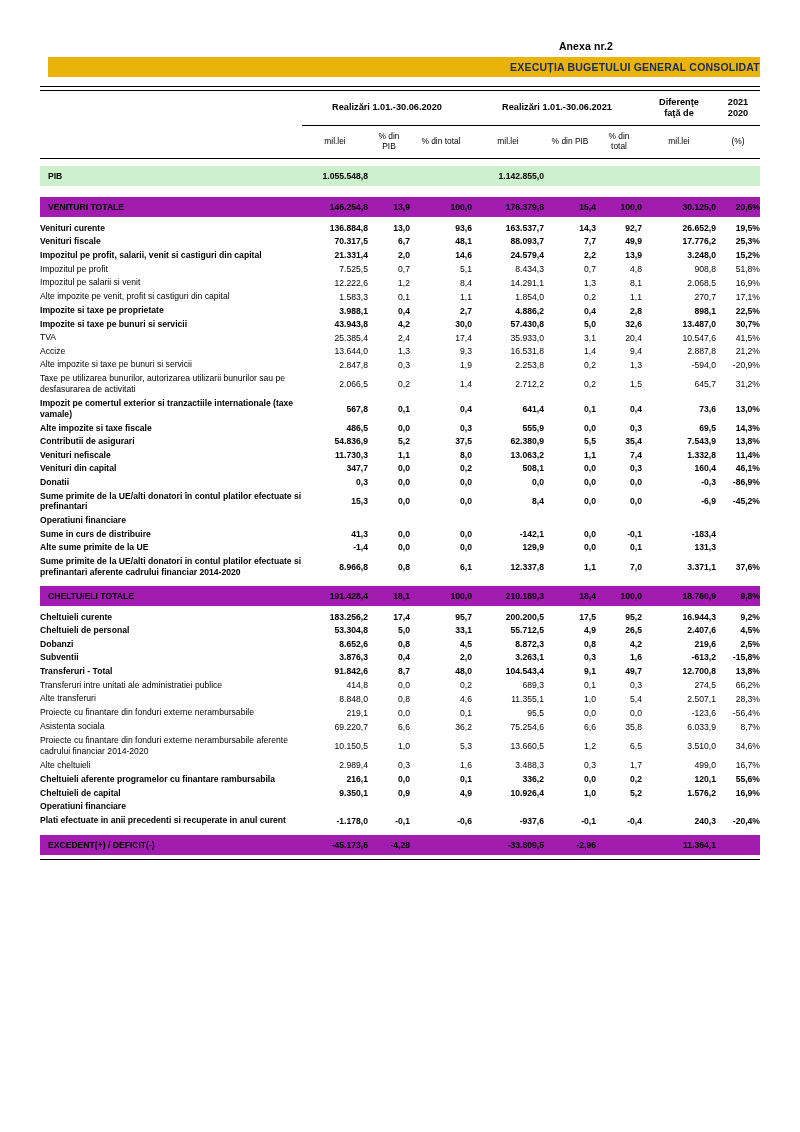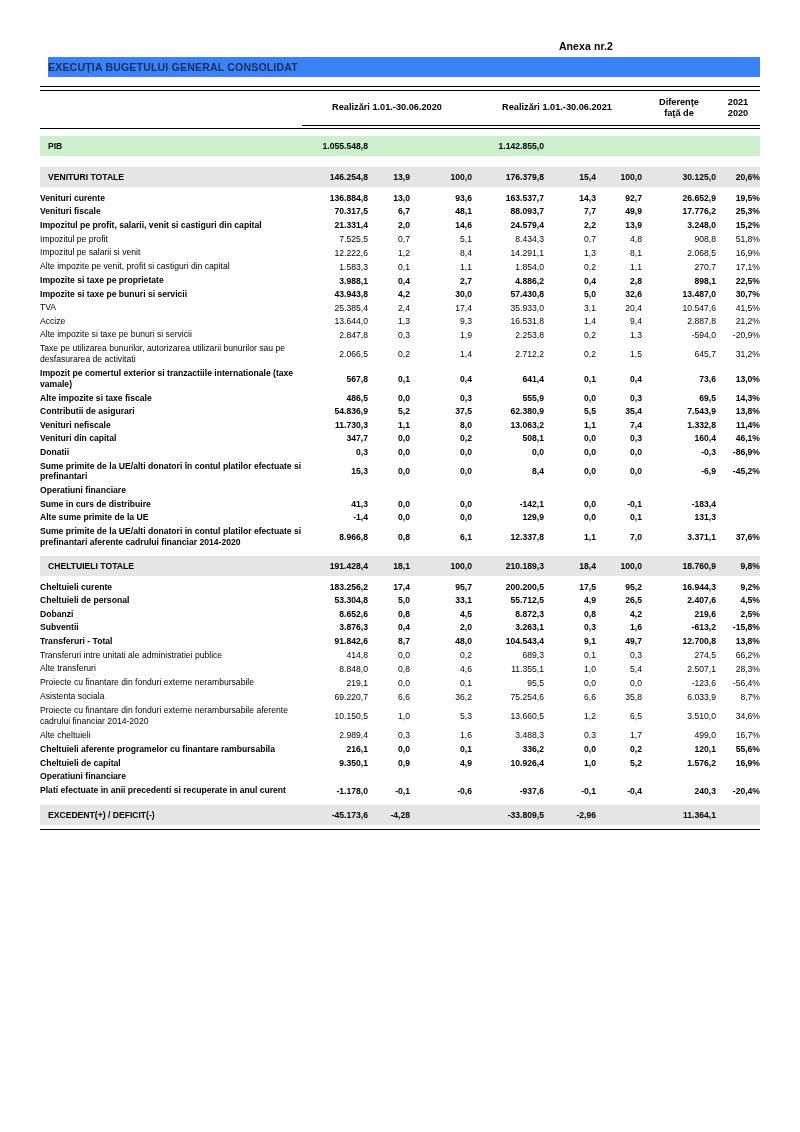--- a/index.html
+++ b/index.html
@@ -2,22 +2,22 @@
 <html><head>
 <meta charset="utf-8">
 <style>
   html,body{margin:0;padding:0;background:#fff;}
   body{width:800px;height:1132px;font-family:"Liberation Sans",sans-serif;color:#000;
        -webkit-font-smoothing:antialiased;}
   .page{position:relative;width:653px;height:1132px;box-sizing:border-box;padding:16px;}
 
   .anexa{position:absolute;top:40px;right:40px;font-size:10.5px;font-weight:bold;letter-spacing:.1px;}
 
-  .titlebar{position:absolute;left:48px;top:57px;width:712px;height:20px;background:#3b82f6;
-            display:flex;align-items:center;justify-content:flex-start;}
+  .titlebar{position:absolute;left:48px;top:57px;width:712px;height:20px;background:#eab308;
+            display:flex;align-items:center;justify-content:flex-end;}
   .titlebar span{font-size:10.5px;font-weight:bold;color:#1a2d63;letter-spacing:.2px;}
 
   table.main{position:absolute;left:40px;top:86px;width:720px;border-collapse:collapse;
              table-layout:fixed;font-size:8.6px;}
   table.main td,table.main th{padding:0;vertical-align:middle;}
 
   .c-label{width:262px;}
   .c-n1{width:66px;}
   .c-p1{width:42px;}
   .c-t1{width:62px;}
@@ -46,21 +46,21 @@
   tr.row td{padding-top:1.5px;padding-bottom:1.5px;}
   tr.row.tall td{padding-top:2px;padding-bottom:2px;}
 
   .bold{font-weight:bold;}
   .ind0{padding-left:2px;}
   .ind1{padding-left:13px;}
   .ind2{padding-left:24px;}
   .ind3{padding-left:36px;margin-left:48px;}
   .ind4{padding-left:48px;}
 
-  tr.band-blue td{background:#e5e5e5;margin-left:10px;}
+  tr.band-blue td{background:#a21caf;margin-left:10px;}
   tr.band-green td{background:#ccf0cc;}
   tr.band-blue td.lbl,tr.band-blue td.num{font-weight:bold;}
   tr.band-green td.lbl,tr.band-green td.num{font-weight:bold;}
 
   tr.band-blue td:first-child,tr.band-green td:first-child{padding-left:8px;}
 
   tr.band-blue.pad td,tr.band-green.pad td{height:17px;}
   .rule-under td{border-bottom:1.4px solid #000;height:0;padding:0;line-height:0;}
 </style>
 </head>
@@ -96,20 +96,37 @@
         <td colspan="3" class="spanline">Realizări 1.01.-30.06.2021</td>
         <td class="spanline">
           <div>Diferenţe</div>
           <div>faţă de</div>
         </td>
         <td class="spanline">
           <div>2021</div>
           <div>2020</div>
         </td>
       </tr>
+      <tr class="hdr-sub">
+        <td></td>
+        <td>mil.lei</td>
+        <td>
+          <div>% din</div>
+          <div>PIB</div>
+        </td>
+        <td>% din total</td>
+        <td>mil.lei</td>
+        <td>% din PIB</td>
+        <td>
+          <div>% din</div>
+          <div>total</div>
+        </td>
+        <td>mil.lei</td>
+        <td>(%)</td>
+      </tr>
       <tr class="hdr-rule-bot">
         <td colspan="9"></td>
       </tr>
     </thead>
     <tbody id="tbody">
         <tr class="gap">
           <td colspan="9"></td>
         </tr>
         <tr class="row band-green pad">
           <td class="lbl ind0 bold">PIB</td>

